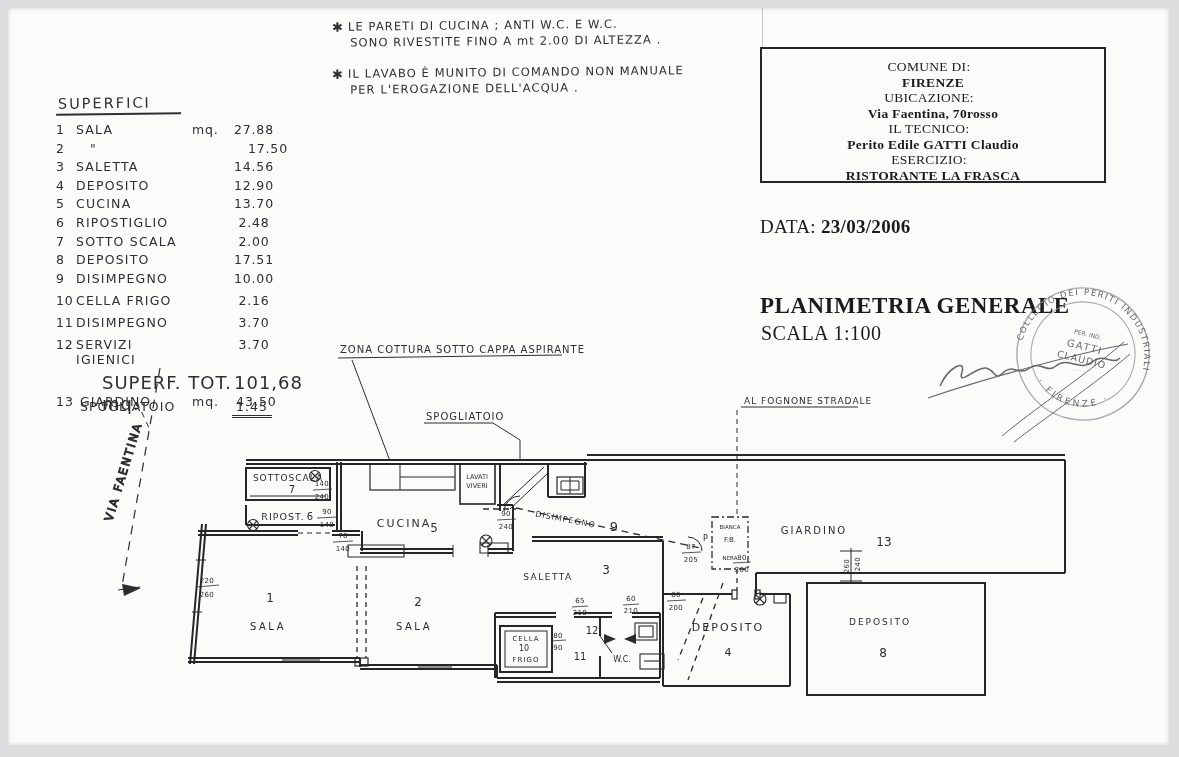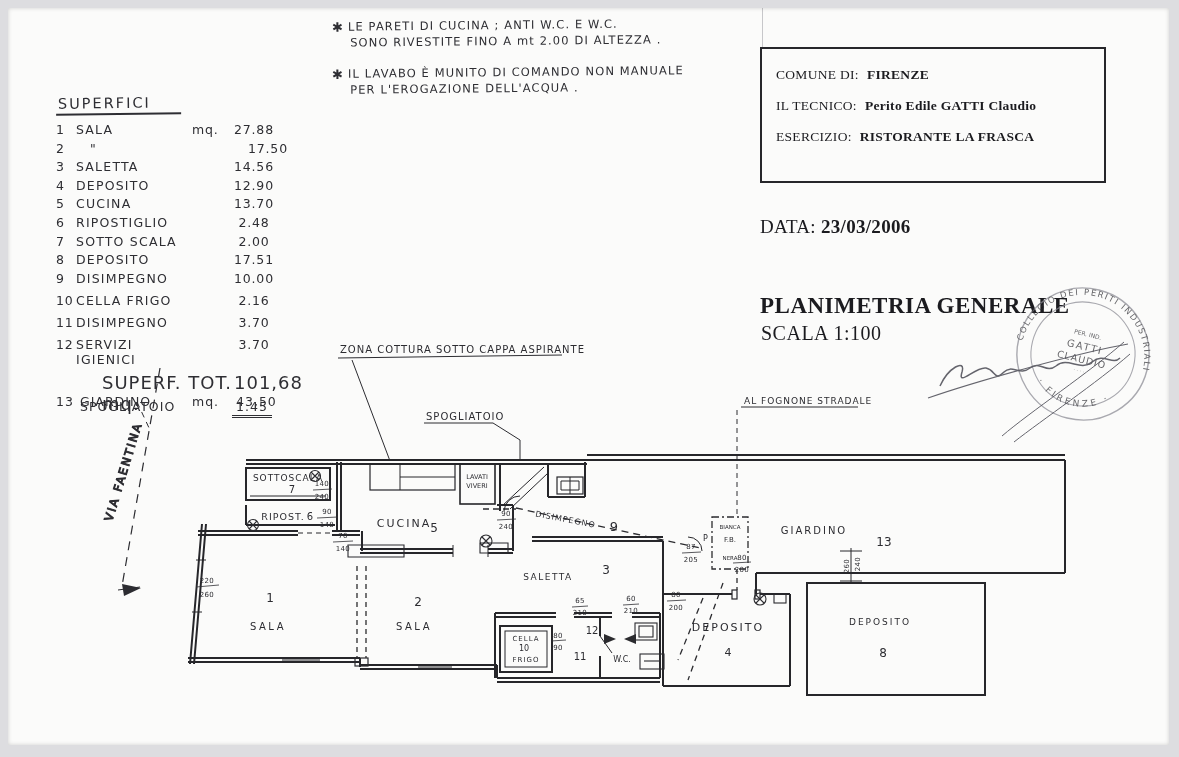--- a/index.html
+++ b/index.html
@@ -17,21 +17,21 @@
   .surf{font-size:12.5px;letter-spacing:.8px;}
   .surf .row{display:flex;height:18.6px;align-items:baseline;}
   .surf .num{width:20px;}
   .surf .nm{width:116px;letter-spacing:1.2px;}
   .surf .un{width:36px;}
   .surf .val{width:52px;text-align:center;}
   .sp-row{display:flex;font-size:12.5px;letter-spacing:1px;align-items:baseline;}
   .dbl-ul{border-bottom:3px double #2e2e33;padding:0 4px 1px 4px;margin-top:47px;}
   
   .hbox{left:760px;top:47px;width:346px;height:136px;border:2px solid #26262a;padding:10px 14px;box-sizing:border-box;}
-  .hbox .hrow{height:31px;font-size:13.5px;display:flex;align-items:center;letter-spacing:.3px;}
+  .hbox .hrow{height:31px;font-size:13.5px;display:flex;align-items:center;letter-spacing:.3px;flex-direction:column;}
   .hbox .hl{margin-right:8px;}
   .hbox .hv{font-weight:bold;}
   .faintline{left:762px;top:8px;width:1px;height:39px;background:#c7c7ca;}
   .dataline{left:760px;top:216px;font-size:19px;letter-spacing:.3px;}
   .title{left:760px;top:293px;font-size:23px;font-weight:bold;letter-spacing:.5px;text-align:right;}
   .scala{left:761px;top:322px;font-size:20px;letter-spacing:.5px;}
   svg text{font-family:"DejaVu Sans",sans-serif;fill:#2c2c31;}
   svg .dim{font-size:7px;letter-spacing:.3px;}
 </style>
 </head>
@@ -141,20 +141,24 @@
     <span style="width:112px">GIARDINO</span>
     <span style="width:44px">mq.</span>
     <span>43,50</span>
   </div>
 
   <div class="abs faintline"></div>
   <div class="abs serif hbox">
     <div class="hrow">
         <span class="hl">COMUNE DI:</span>
         <span class="hv">FIRENZE</span>
+      </div>
+    <div class="hrow">
+        <span class="hl">UBICAZIONE:</span>
+        <span class="hv">Via Faentina, 70rosso</span>
       </div>
     <div class="hrow">
         <span class="hl">IL TECNICO:</span>
         <span class="hv">Perito Edile  GATTI Claudio</span>
       </div>
     <div class="hrow">
         <span class="hl">ESERCIZIO:</span>
         <span class="hv">RISTORANTE LA FRASCA</span>
       </div>
   </div>

